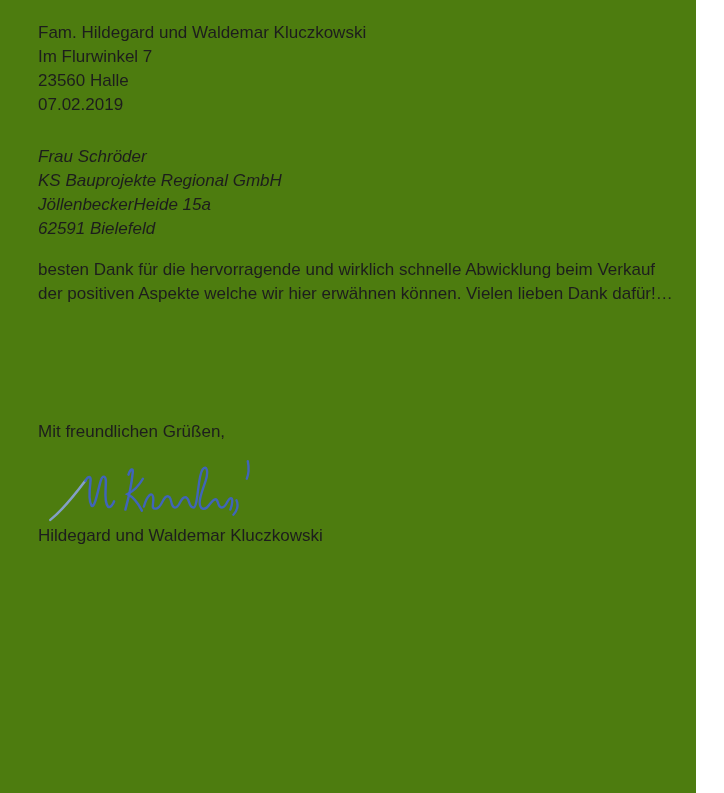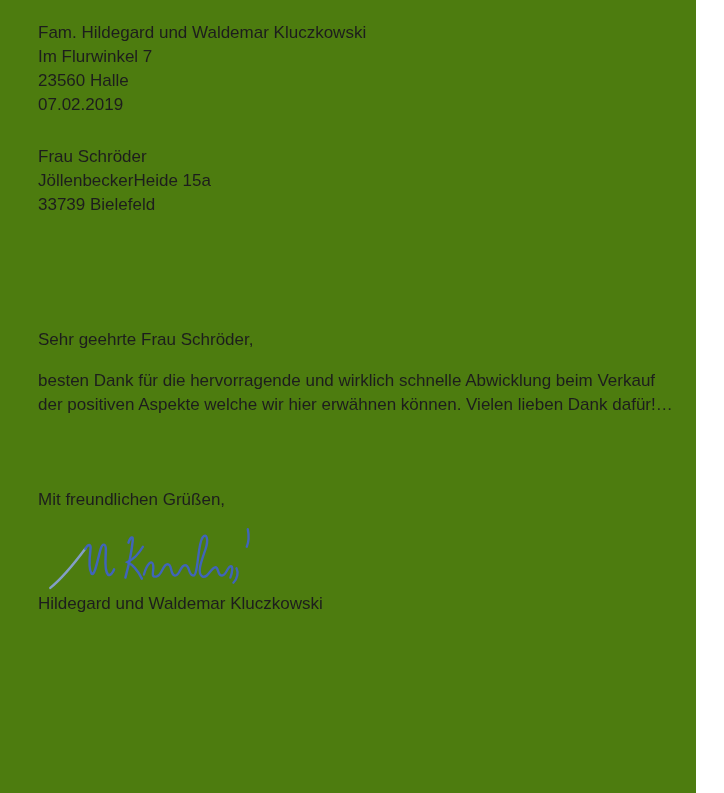--- a/index.html
+++ b/index.html
@@ -14,24 +14,24 @@
     box-sizing: border-box;
     padding: 21px 10px 0 38px;
     background: #4d7c0f;
     color: #1d1d1d;
     font-family: "Liberation Sans", sans-serif;
     font-size: 17px;
     line-height: 24px;
     overflow: hidden;
   }
   .line { white-space: nowrap; }
-  .recipient   { margin-top: 28px; }
+  .recipient   { margin-top: 28px; font-style: italic; }
   .salutation  { margin-top: 111px; }
   .letter-body { margin-top: 17px; }
-  .closing     { margin-top: 71px; }
+  .closing     { margin-top: 114px; }
   .signature {
     margin-top: 8px;
     margin-left: 4px;
     width: 210px;
     height: 72px;
   }
   .signature svg { display: block; }
   .signed-name { }
 </style>
 </head>
@@ -41,25 +41,25 @@
 
   <div class="sender">
     <div class="line">Fam. Hildegard und Waldemar Kluczkowski</div>
     <div class="line">Im Flurwinkel 7</div>
     <div class="line">23560 Halle</div>
     <div class="line">07.02.2019</div>
   </div>
 
   <div class="recipient">
     <div class="line">Frau Schröder</div>
+    <div class="line">KS Bauprojekte Regional GmbH</div>
     <div class="line">JöllenbeckerHeide 15a</div>
-    <div class="line">33739 Bielefeld</div>
+    <div class="line">62591 Bielefeld</div>
   </div>
 
-  <div class="salutation line">Sehr geehrte Frau Schröder,</div>
 
   <div class="letter-body">
     <div class="line">besten Dank für die hervorragende und wirklich schnelle Abwicklung beim Verkauf</div>
     <div class="line">der positiven Aspekte welche wir hier erwähnen können. Vielen lieben Dank dafür!…</div>
   </div>
 
   <div class="closing line">Mit freundlichen Grüßen,</div>
 
   <div class="signature">
     <svg width="210" height="72" viewBox="0 0 200 70" fill="none" xmlns="http://www.w3.org/2000/svg">

